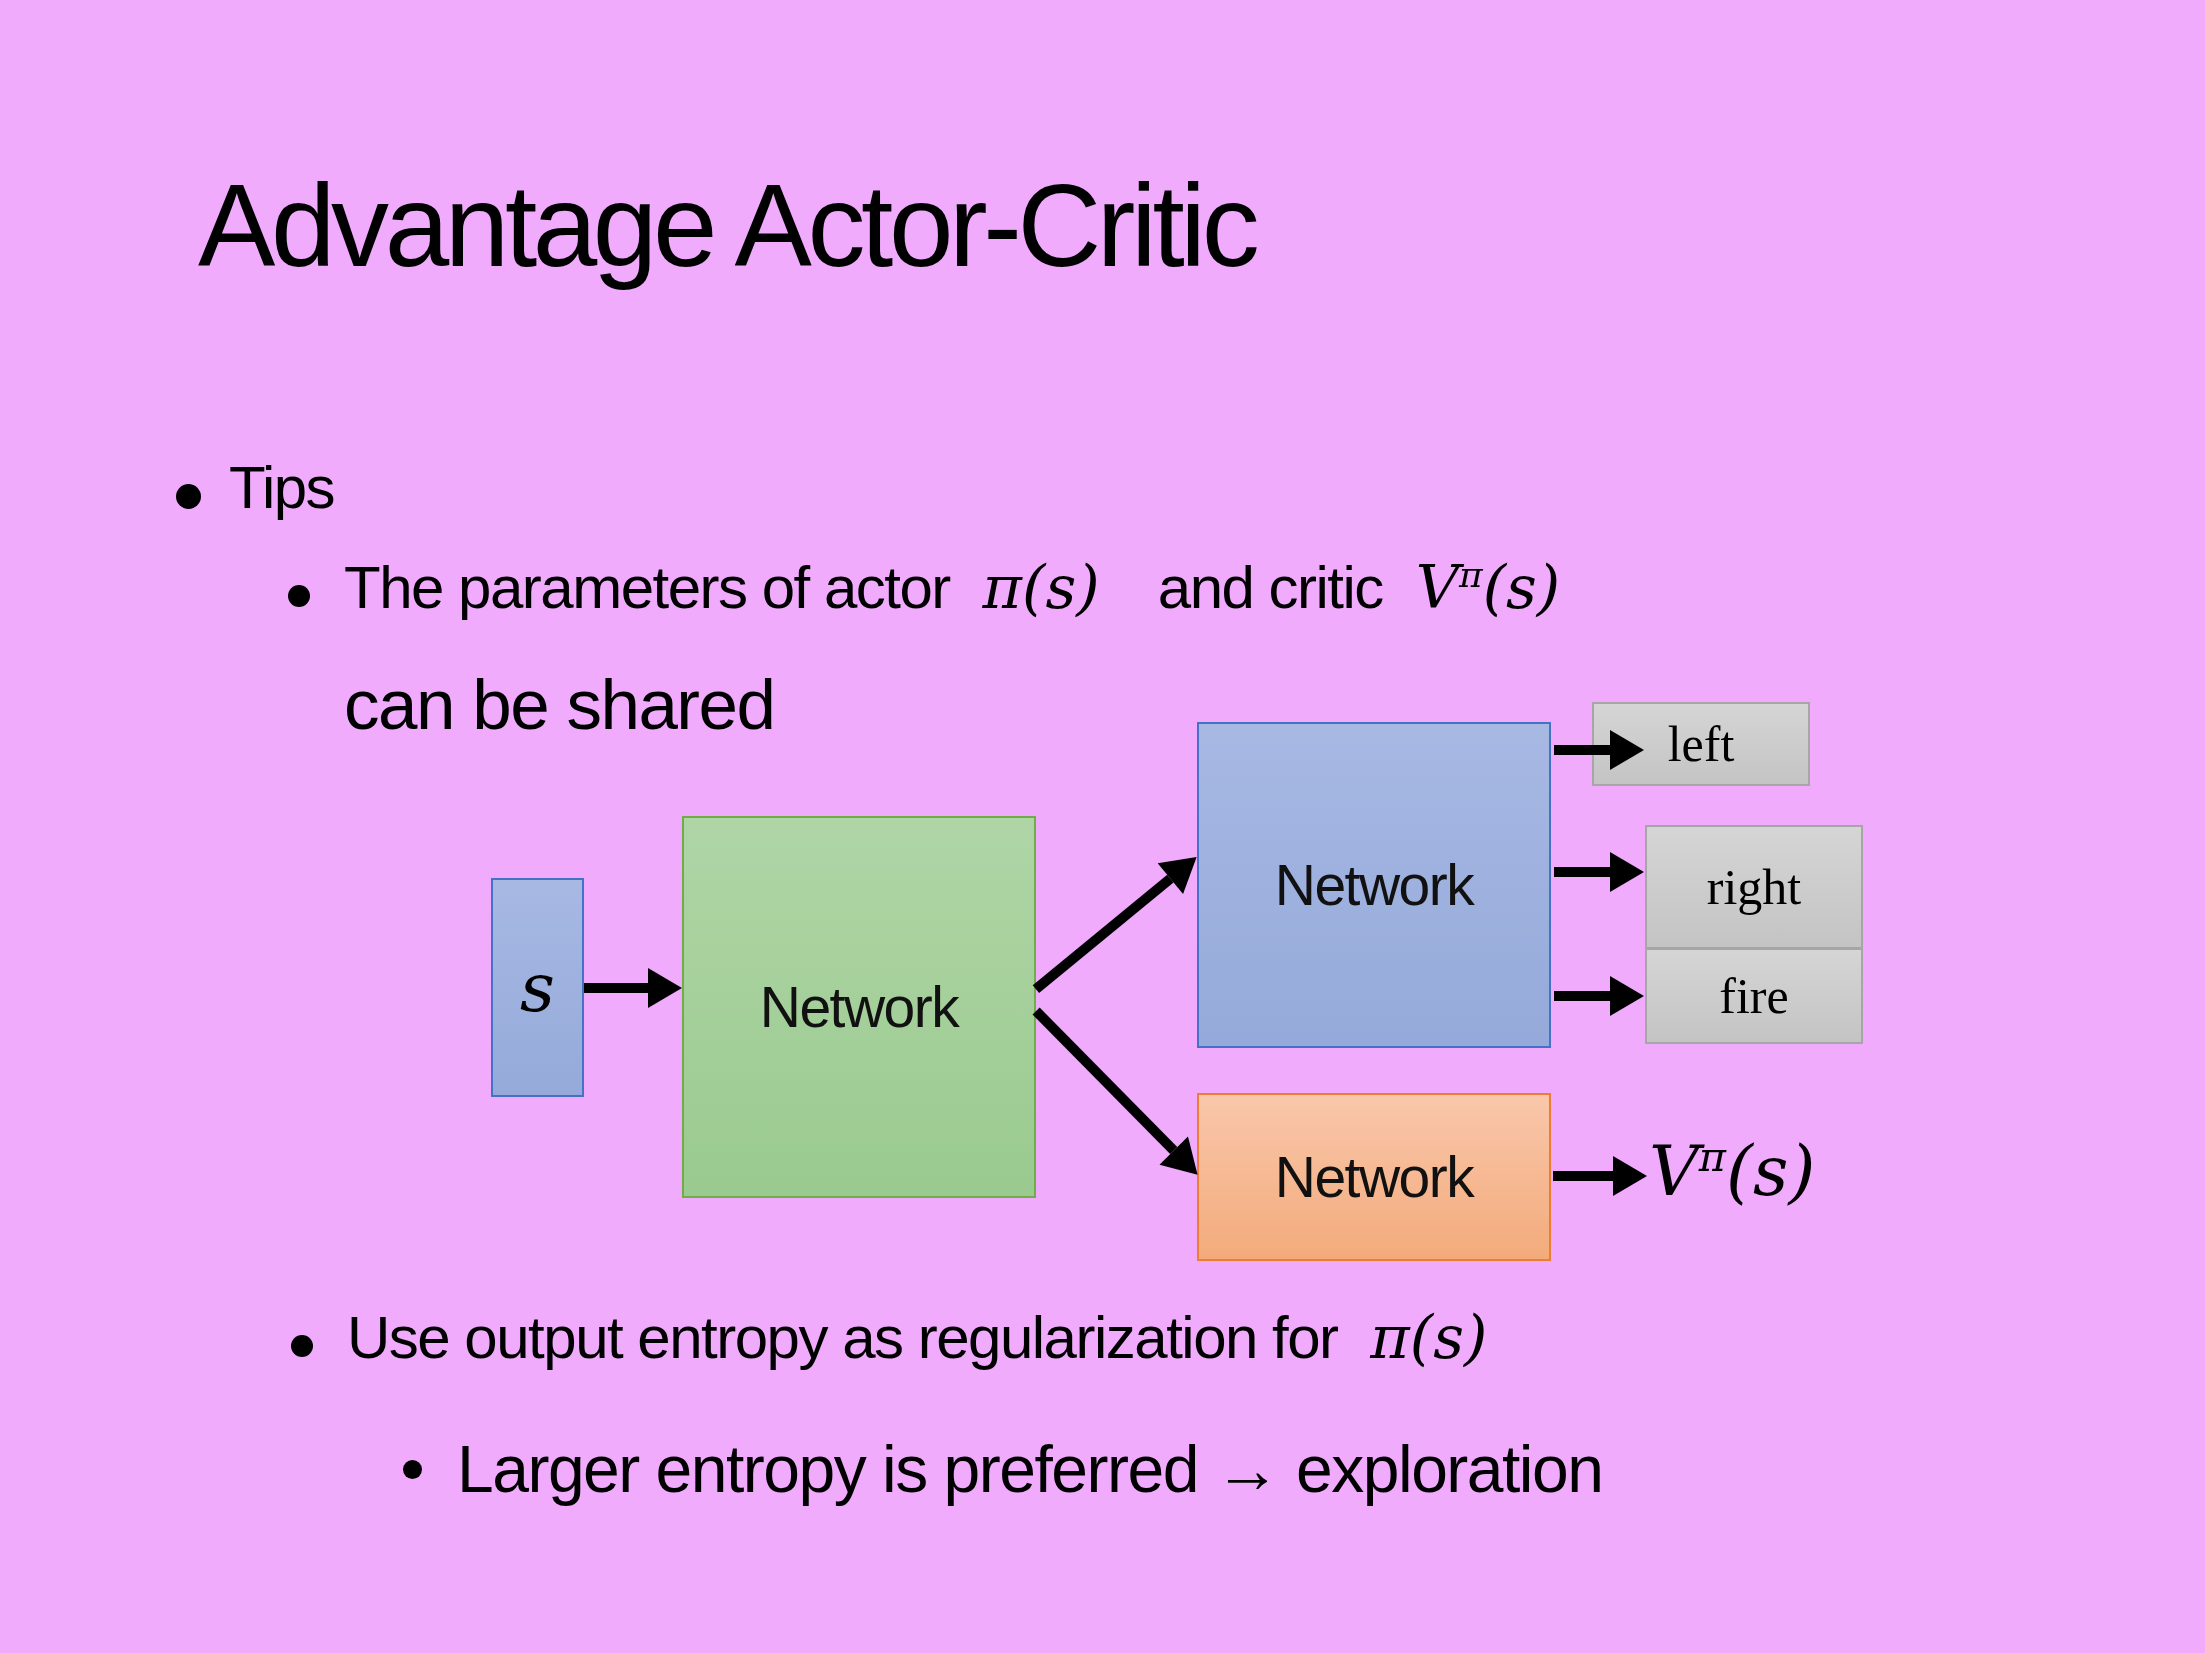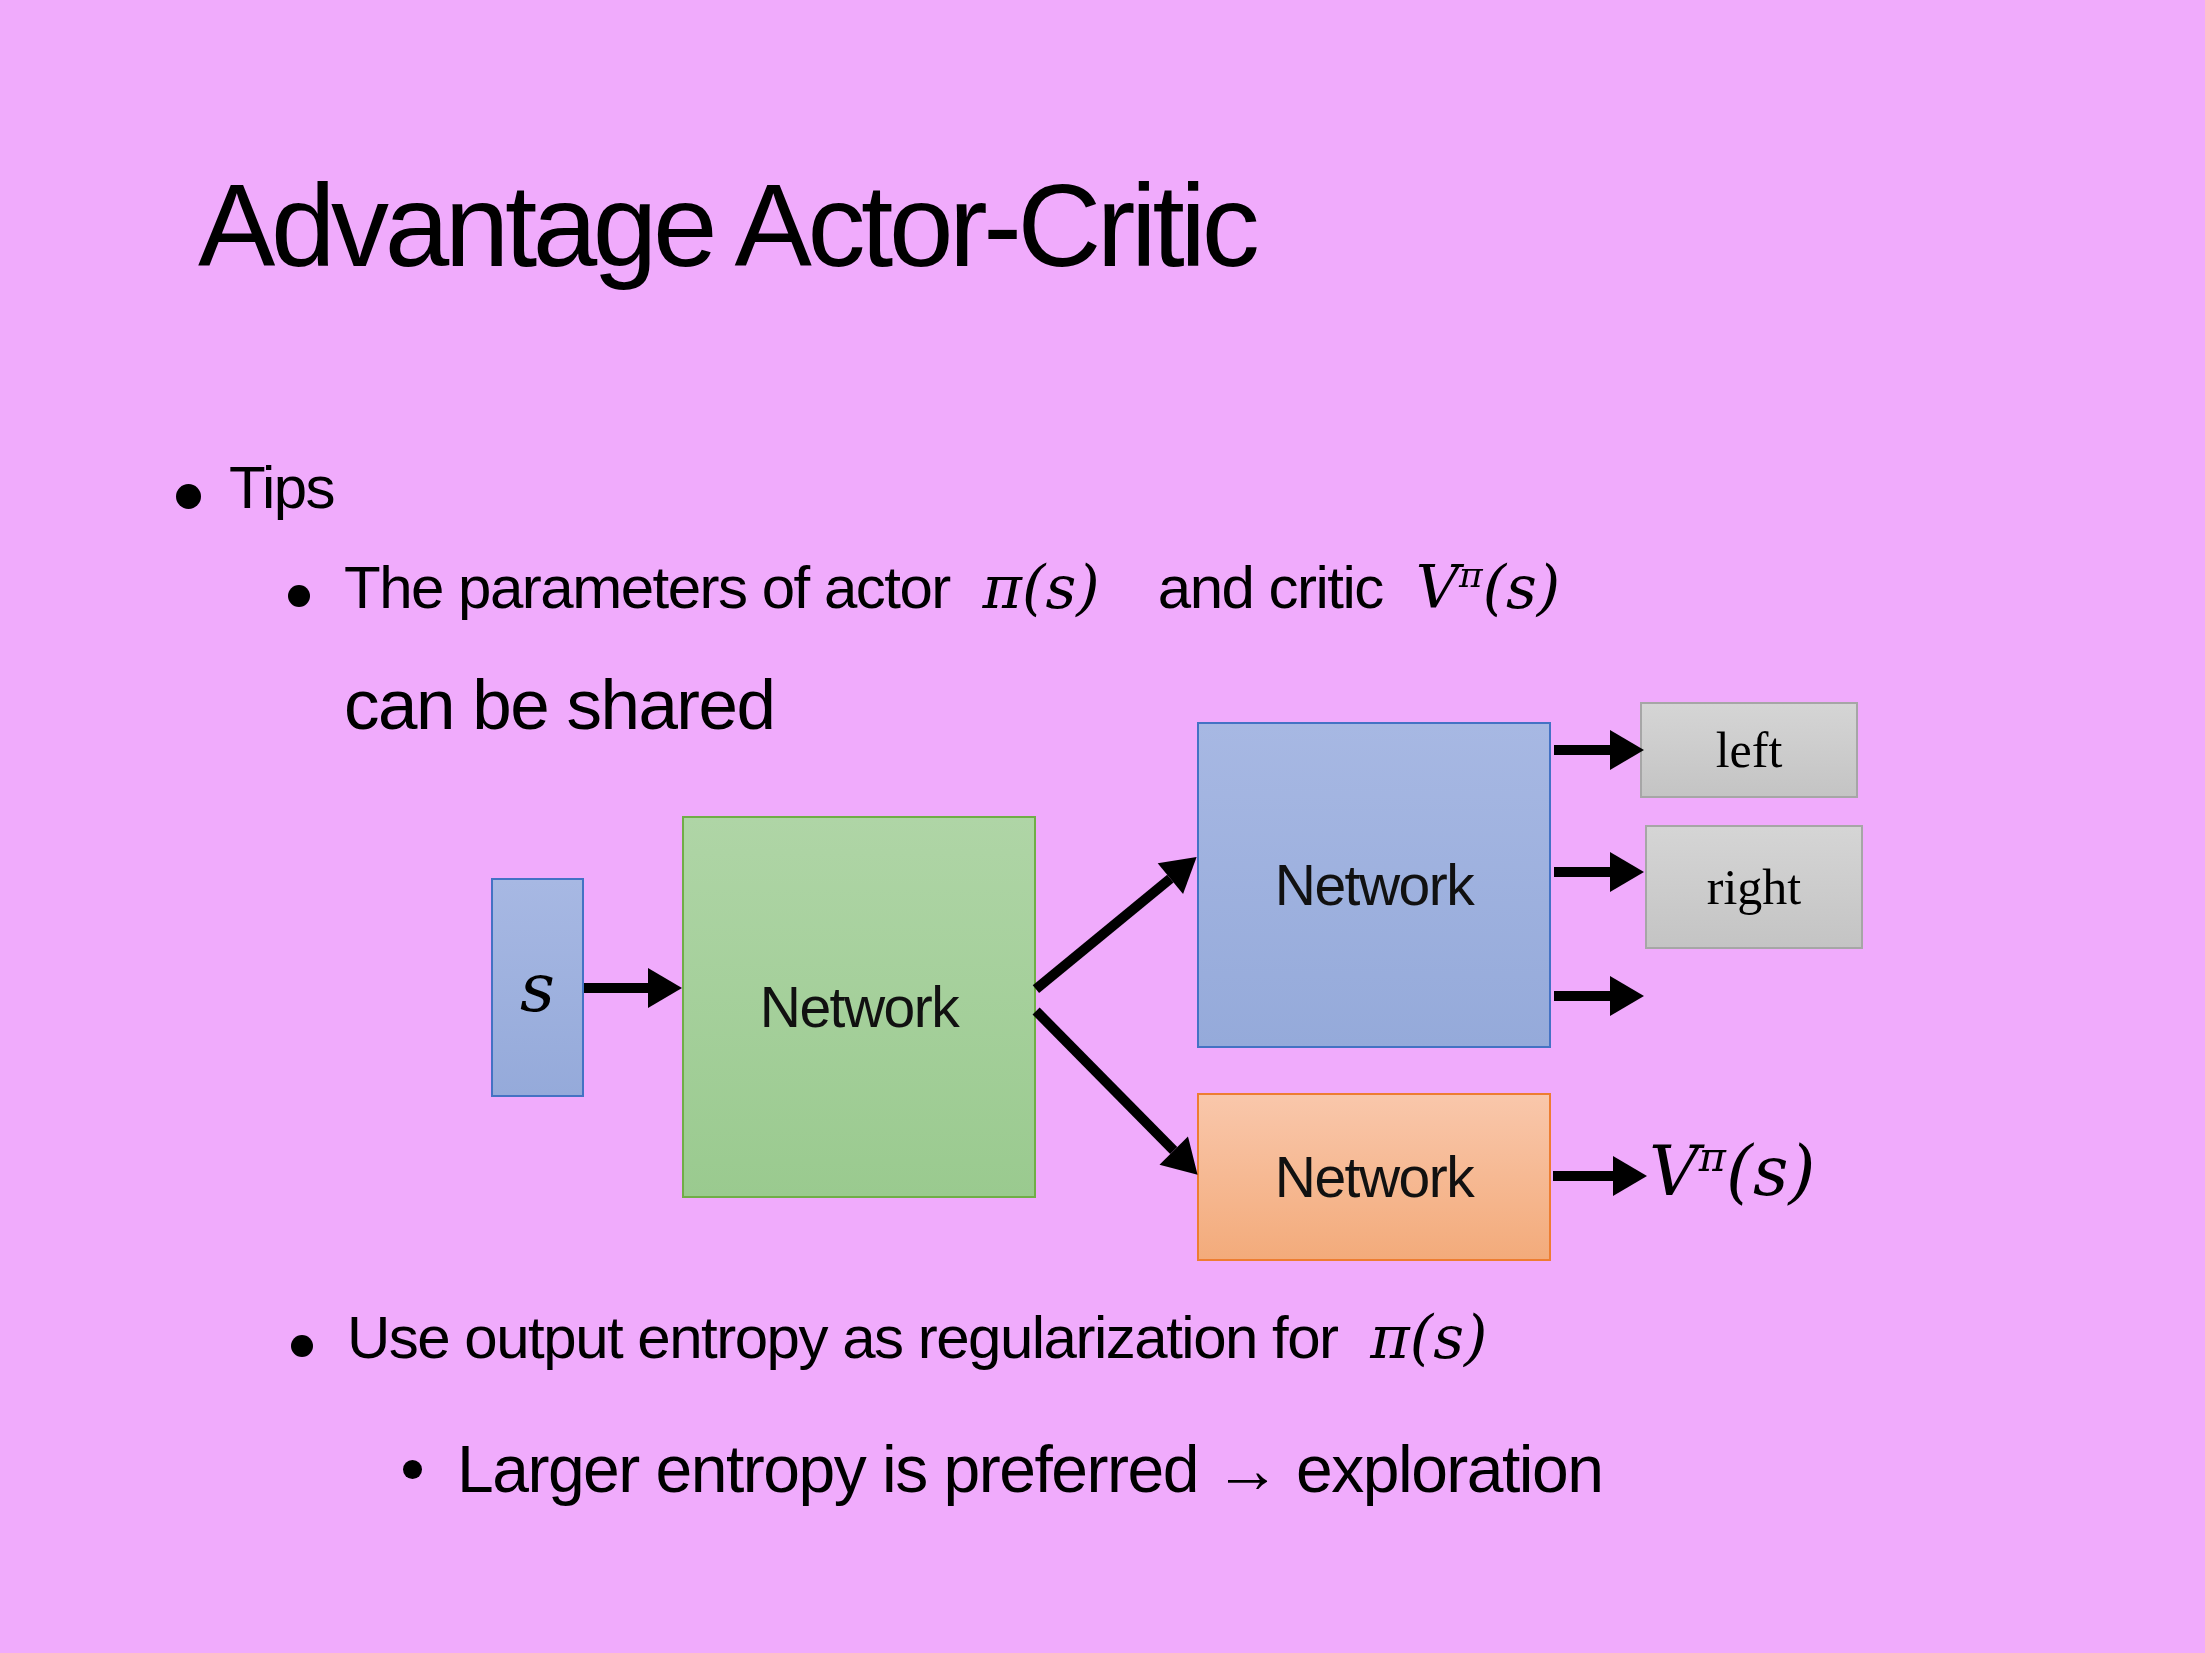--- a/index.html
+++ b/index.html
@@ -107,28 +107,31 @@
   </div>
 
   <div class="dbox box-blue" style="left:1197px;top:722px;width:354px;height:326px">
     <span class="net-label">Network</span>
   </div>
 
   <div class="dbox box-orange" style="left:1197px;top:1093px;width:354px;height:168px">
     <span class="net-label">Network</span>
   </div>
 
-  <div class="dbox box-gray" style="left:1640px;top:702px;width:218px;height:96px">
+  <div class="dbox box-gray" style="left:1592px;top:702px;width:218px;height:84px">
     <span class="action-label">left</span>
   </div>
 
   <div class="dbox box-gray" style="left:1645px;top:825px;width:218px;height:124px">
     <span class="action-label">right</span>
   </div>
 
+  <div class="dbox box-gray" style="left:1645px;top:948px;width:218px;height:96px">
+    <span class="action-label">fire</span>
+  </div>
 
   <div class="v-output">
     <span class="mi">V</span><span class="mi sup">π</span><span class="mi">(s)</span>
   </div>
 
   <div class="arrow" style="left:584px;top:983px;width:64px"></div>
 
   <div class="arrow" style="left:1036px;top:984px;width:174px;transform:rotate(-39.4deg)"></div>
 
   <div class="arrow" style="left:1036px;top:1006px;width:196px;transform:rotate(45.4deg)"></div>

